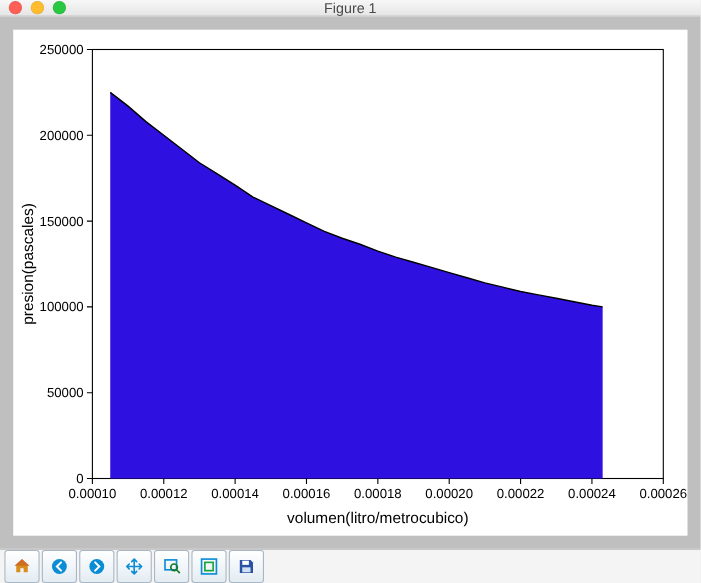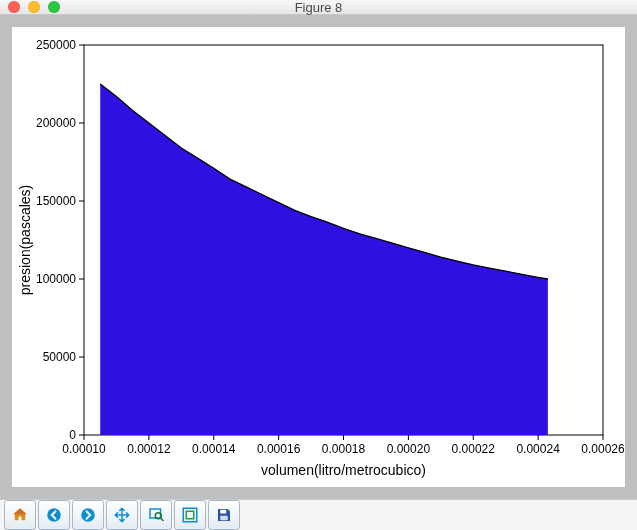--- a/index.html
+++ b/index.html
@@ -62,21 +62,21 @@
 </head>
 <body>
 <div class="window">
 
   <div class="titlebar">
     <div class="traffic">
       <div class="tb-dot tb-close"></div>
       <div class="tb-dot tb-min"></div>
       <div class="tb-dot tb-max"></div>
     </div>
-    <div class="title">Figure 8</div>
+    <div class="title">Figure 1</div>
   </div>
 
   <div class="figure-area">
     <div class="plot-box">
       <svg class="plot" id="plotSvg" viewBox="0 0 613 460">
           <rect x="72" y="18" width="519" height="390" fill="#fff" stroke="#000" stroke-width="1"></rect>
           <path d="M 88.21875 408 L 88.21875 57 L 104.4375 69.48000000000002 L 120.65625 83.52000000000004 L 136.875 96 L 153.09375 108.48000000000002 L 169.31249999999994 120.95999999999998 L 185.53125 131.10000000000002 L 201.74999999999994 141.23999999999995 L 217.96875 152.16 L 234.18749999999994 159.96 L 250.40625 167.76 L 266.62500000000006 175.56 L 282.84375 183.36 L 299.06250000000006 189.59999999999997 L 315.28125 195.05999999999997 L 331.50000000000006 201.29999999999998 L 347.71875 206.76 L 363.93750000000006 211.44 L 380.15625 216.12 L 396.37500000000006 220.8 L 412.59375 225.48 L 428.81250000000006 230.16 L 445.03125 234.06 L 461.25000000000006 237.96 L 477.46875000000006 241.08 L 493.6875000000001 244.20000000000002 L 509.90624999999994 247.32000000000002 L 526.125 250.44 L 535.85625 252 L 535.85625 408 Z" fill="#2e10e0" stroke="none"></path>
           <path d="M 88.21875 57 L 104.4375 69.48000000000002 L 120.65625 83.52000000000004 L 136.875 96 L 153.09375 108.48000000000002 L 169.31249999999994 120.95999999999998 L 185.53125 131.10000000000002 L 201.74999999999994 141.23999999999995 L 217.96875 152.16 L 234.18749999999994 159.96 L 250.40625 167.76 L 266.62500000000006 175.56 L 282.84375 183.36 L 299.06250000000006 189.59999999999997 L 315.28125 195.05999999999997 L 331.50000000000006 201.29999999999998 L 347.71875 206.76 L 363.93750000000006 211.44 L 380.15625 216.12 L 396.37500000000006 220.8 L 412.59375 225.48 L 428.81250000000006 230.16 L 445.03125 234.06 L 461.25000000000006 237.96 L 477.46875000000006 241.08 L 493.6875000000001 244.20000000000002 L 509.90624999999994 247.32000000000002 L 526.125 250.44 L 535.85625 252" fill="none" stroke="#000000" stroke-width="1.3"></path>
           <line x1="72" y1="408" x2="72" y2="413" stroke="#000"></line>
           <text x="72" y="426" text-anchor="middle" class="tick-label">0.00010</text>

